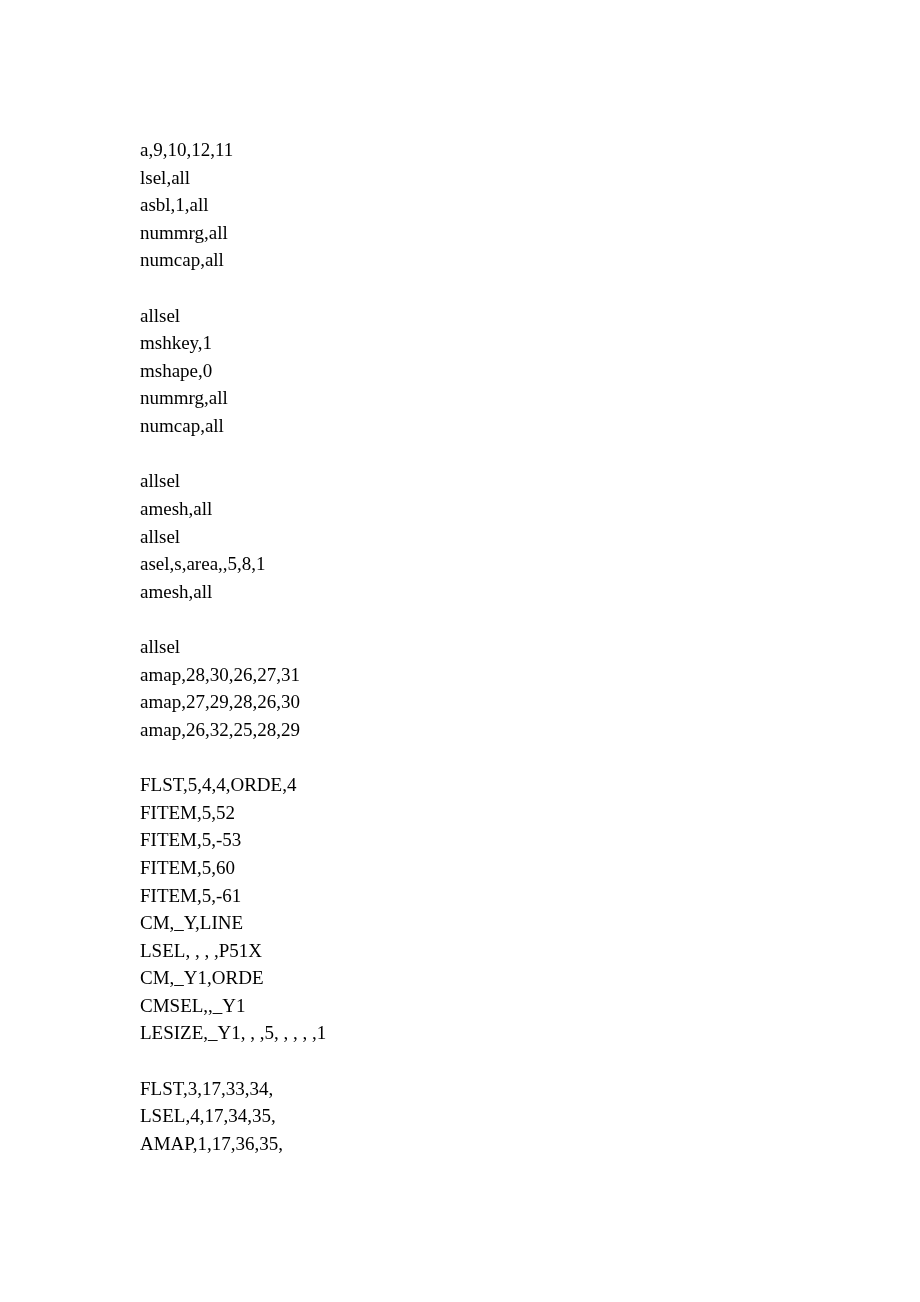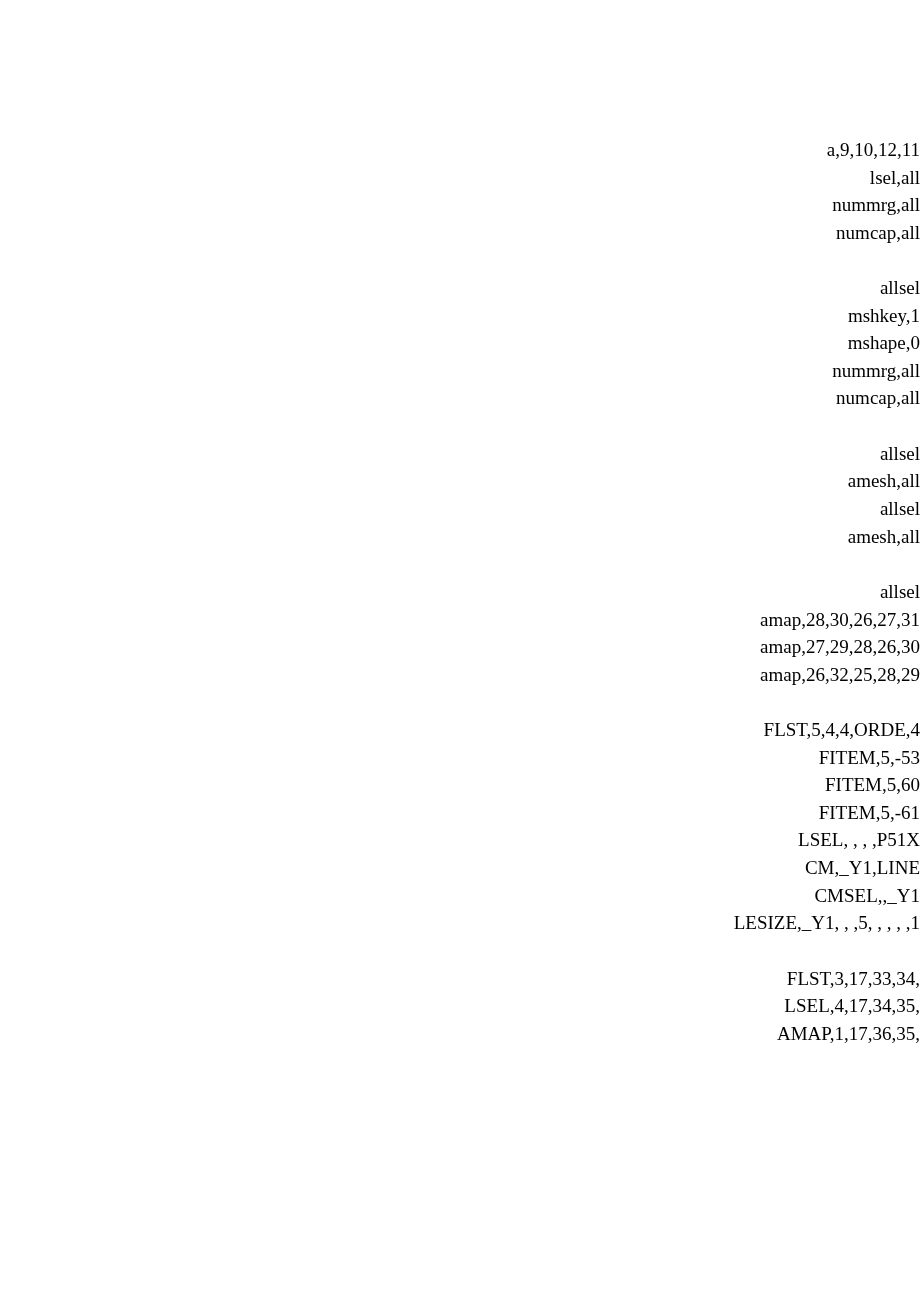--- a/index.html
+++ b/index.html
@@ -9,70 +9,73 @@
     font-family: "Times New Roman", Times, serif;
     font-size: 19px;
     color: #000000;
     line-height: 1.45;
   }
   .page {
     width: 920px;
     min-height: 1302px;
     box-sizing: border-box;
     padding: 136px 0 0 140px;
-    text-align: right;
   }
   .block {
     margin-bottom: 28px;
   }
   .line {
     white-space: pre;
   }
 </style>
 </head>
 <body>
 
 <div class="page">
   <div class="block">
     <div class="line">a,9,10,12,11</div>
     <div class="line">lsel,all</div>
+    <div class="line">asbl,1,all</div>
     <div class="line">nummrg,all</div>
     <div class="line">numcap,all</div>
   </div>
 
   <div class="block">
     <div class="line">allsel</div>
     <div class="line">mshkey,1</div>
     <div class="line">mshape,0</div>
     <div class="line">nummrg,all</div>
     <div class="line">numcap,all</div>
   </div>
 
   <div class="block">
     <div class="line">allsel</div>
     <div class="line">amesh,all</div>
     <div class="line">allsel</div>
+    <div class="line">asel,s,area,,5,8,1</div>
     <div class="line">amesh,all</div>
   </div>
 
   <div class="block">
     <div class="line">allsel</div>
     <div class="line">amap,28,30,26,27,31</div>
     <div class="line">amap,27,29,28,26,30</div>
     <div class="line">amap,26,32,25,28,29</div>
   </div>
 
   <div class="block">
     <div class="line"></div>
     <div class="line">FLST,5,4,4,ORDE,4</div>
+    <div class="line">FITEM,5,52</div>
     <div class="line">FITEM,5,-53</div>
     <div class="line">FITEM,5,60</div>
     <div class="line">FITEM,5,-61</div>
+    <div class="line">CM,_Y,LINE</div>
     <div class="line">LSEL, , , ,P51X</div>
-    <div class="line">CM,_Y1,LINE</div>
+    <div class="line">CM,_Y1,ORDE</div>
     <div class="line">CMSEL,,_Y1</div>
     <div class="line">LESIZE,_Y1, , ,5, , , , ,1</div>
   </div>
 
   <div class="block">
     <div class="line">FLST,3,17,33,34,</div>
     <div class="line">LSEL,4,17,34,35,</div>
     <div class="line">AMAP,1,17,36,35,</div>
   </div>
 </div>

